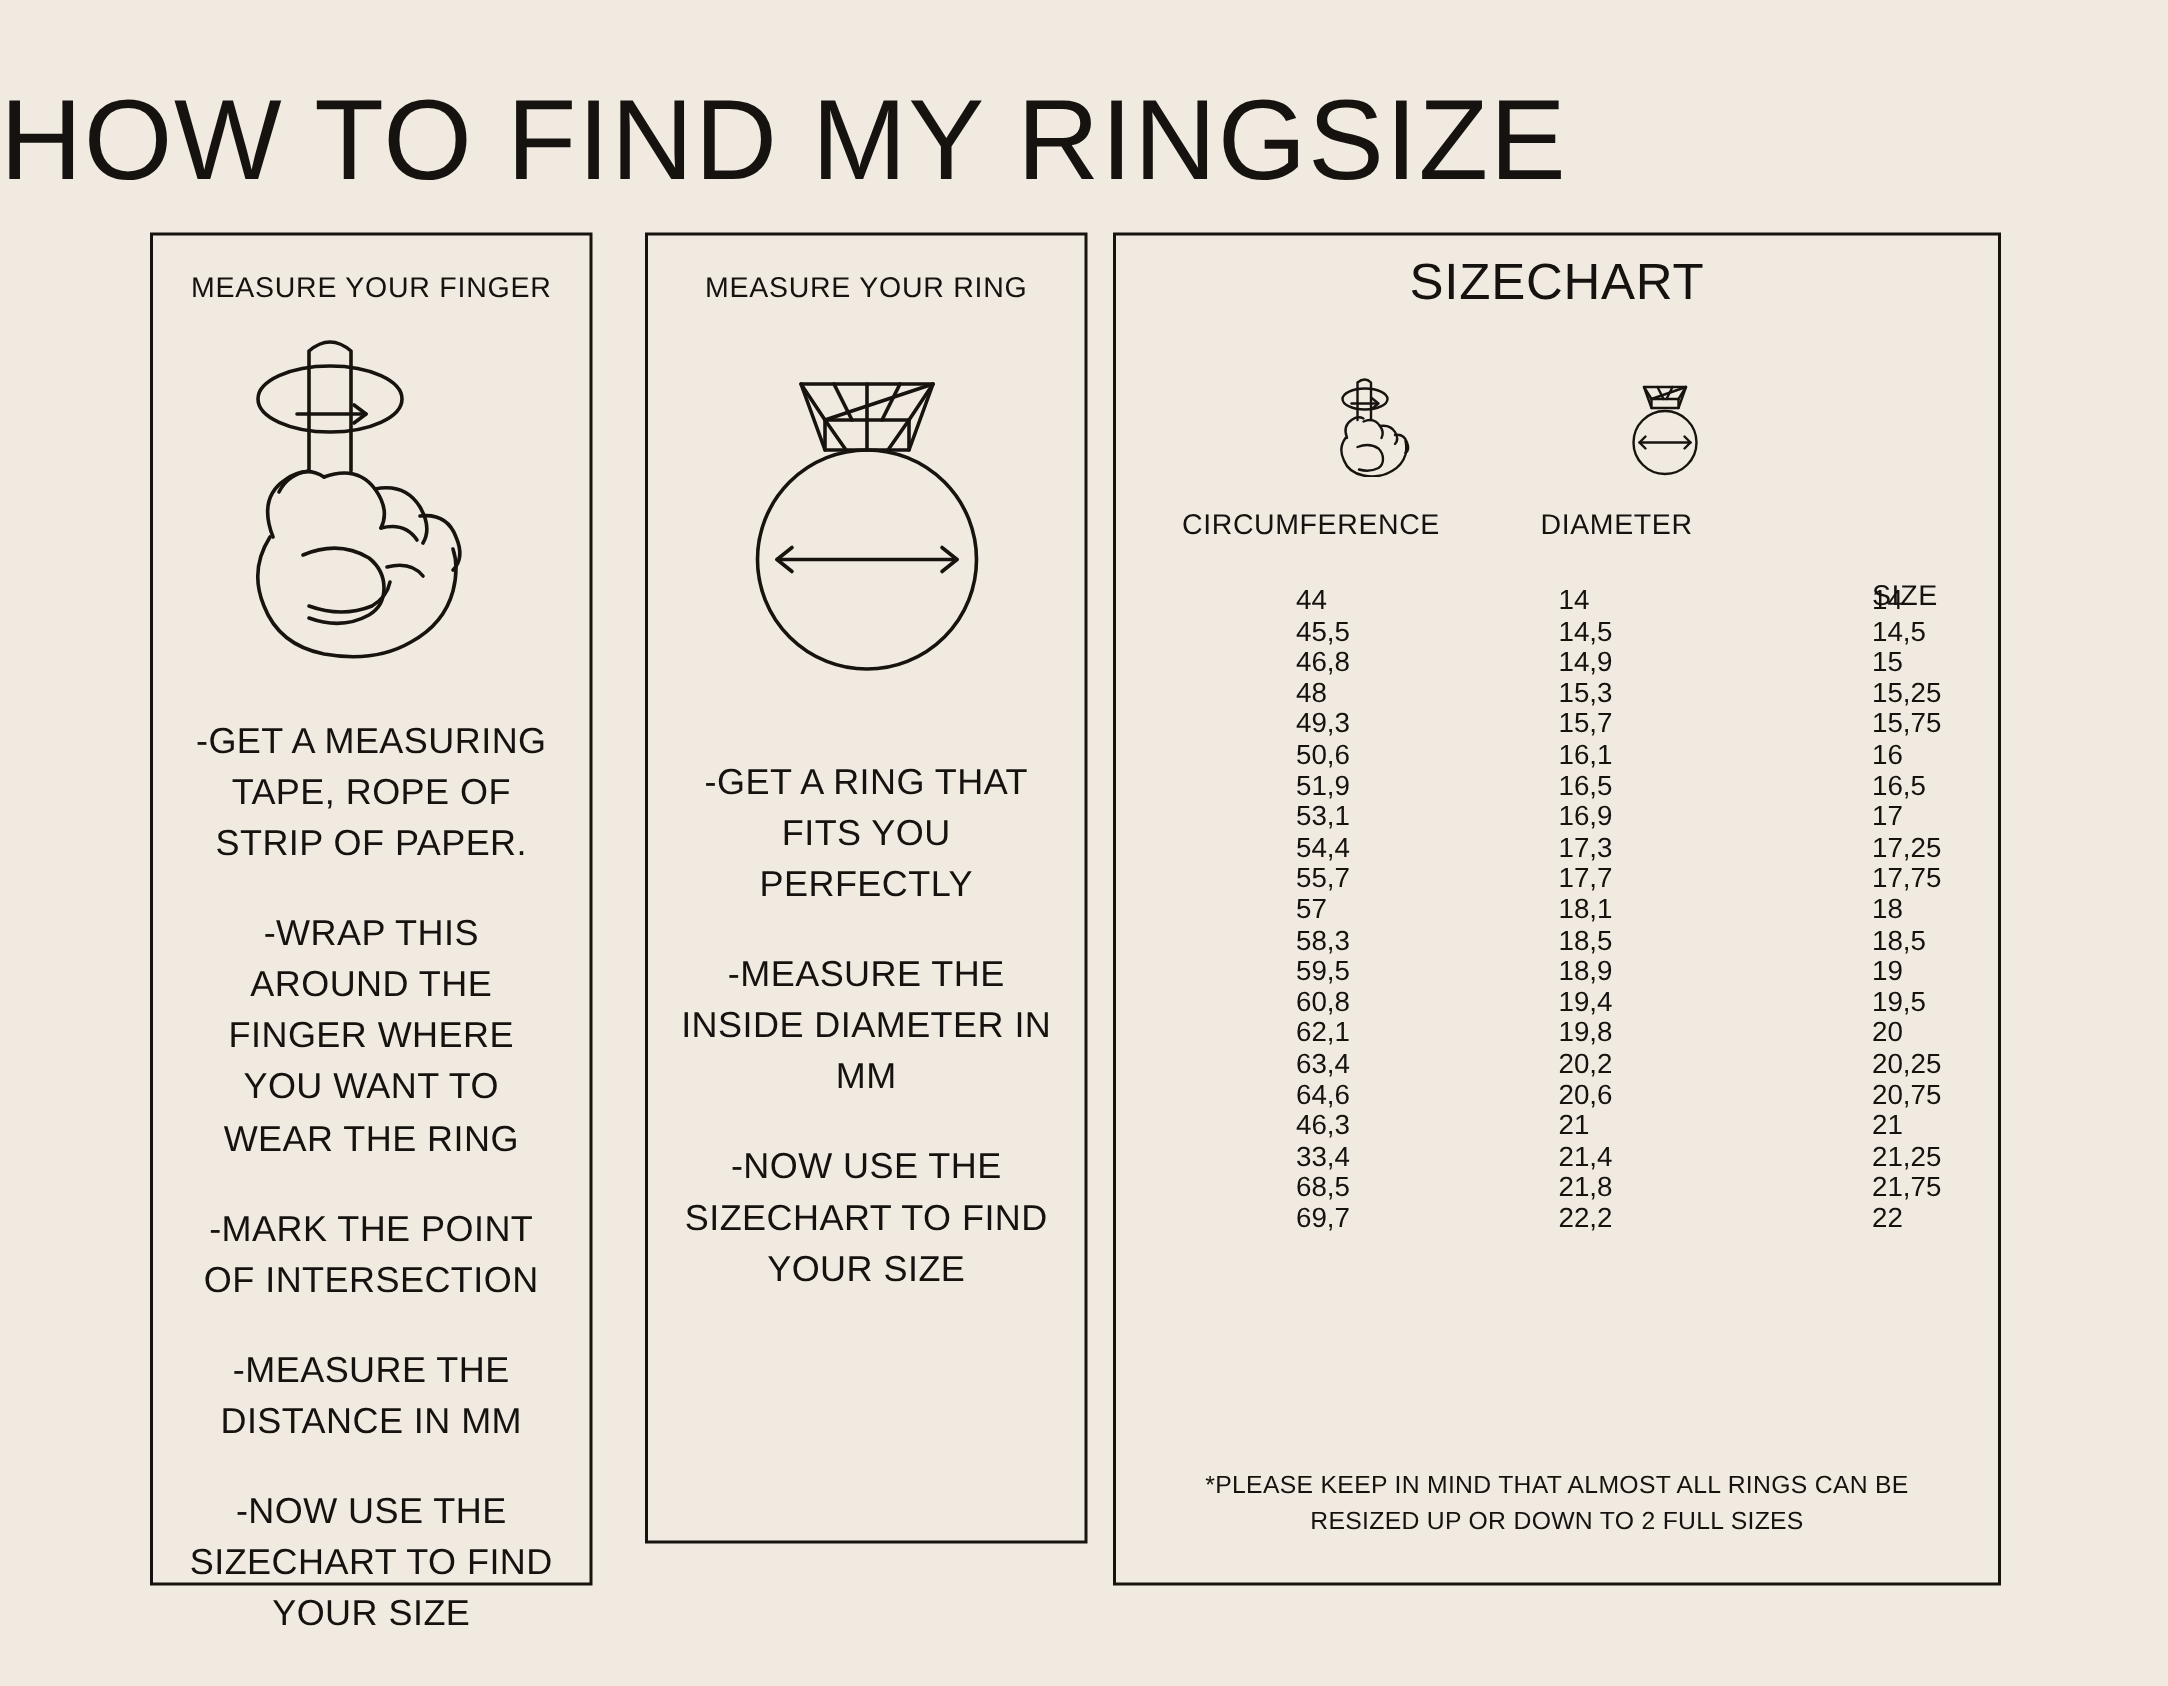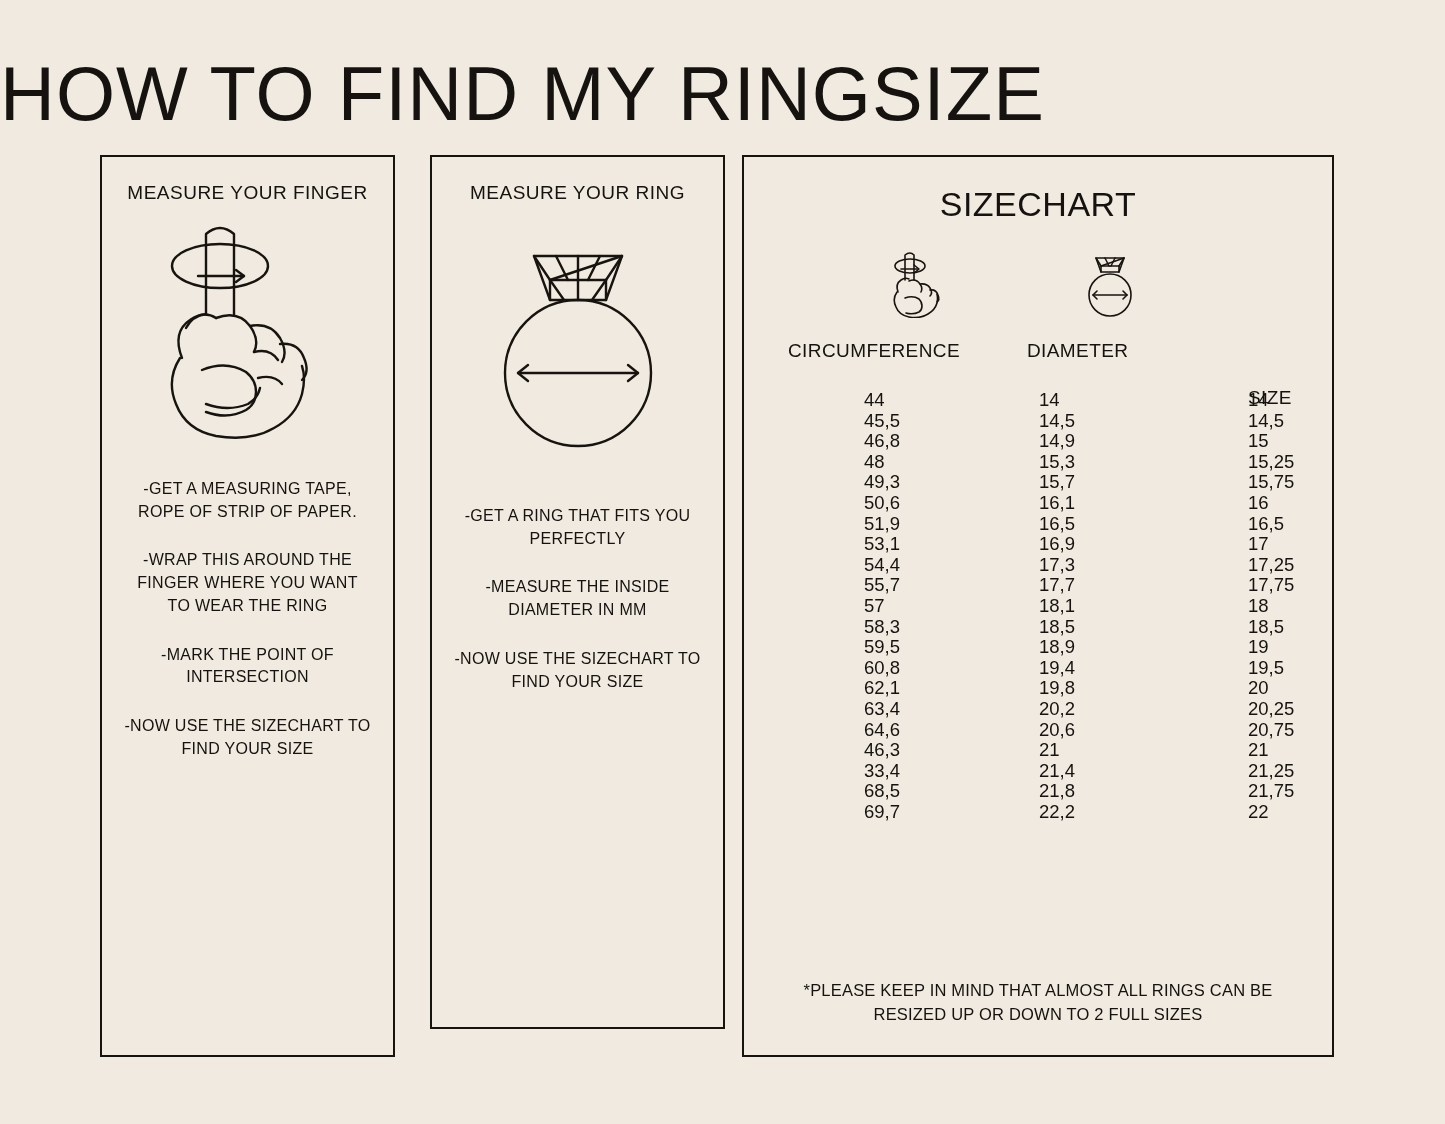--- a/index.html
+++ b/index.html
@@ -43,35 +43,35 @@
   .panel-title {
     text-align: center;
     font-size: 19px;
     letter-spacing: 0.5px;
     margin-top: 25px;
   }
   .chart-title {
     text-align: center;
     font-size: 34px;
     letter-spacing: 0.5px;
-    margin-top: 28px;
+    margin-top: 12px;
   }
   .icon-box {
     display: flex;
     align-items: center;
     justify-content: center;
     margin-top: 14px;
   }
   .steps {
     margin-top: 30px;
     padding: 0 22px;
   }
   .step {
     text-align: center;
-    font-size: 16px;
+    font-size: 24px;
     line-height: 1.42;
     letter-spacing: 0.3px;
     margin-bottom: 26px;
   }
   .p2-steps { margin-top: 52px; }
 
   
   .chart-icons {
     position: absolute;
     left: 0; top: 95px;
@@ -147,20 +147,21 @@
         <path d="M118 160 q16 -4 24 6"></path>
         <path d="M40 140 q-14 22 -4 46 q10 26 40 32 q34 6 58 -8 q22 -12 28 -34 q4 -16 0 -28"></path>
         <path d="M62 152 q24 -10 44 2 q10 8 10 20 q0 12 -10 18 q-18 10 -40 2"></path>
         <path d="M66 186 q22 8 42 0 q10 -6 12 -16"></path>
       </svg>
     </div>
     <div class="steps">
       <div class="step">-GET A MEASURING TAPE, ROPE OF STRIP OF PAPER.</div>
       <div class="step">-WRAP THIS AROUND THE FINGER WHERE YOU WANT TO WEAR THE RING</div>
       <div class="step">-MARK THE POINT OF INTERSECTION</div>
+      <div class="step">-MEASURE THE DISTANCE IN MM</div>
       <div class="step">-NOW USE THE SIZECHART TO FIND YOUR SIZE</div>
     </div>
   </div>
 
   <div class="panel panel-2">
     <div class="panel-title">MEASURE YOUR RING</div>
     <div class="icon-box">
       <svg width="200" height="235" viewBox="0 0 200 235" fill="none" stroke="#17130f" stroke-width="2.4" stroke-linecap="round" stroke-linejoin="round">
 
         <path d="M56 38 L144 38 L128 82 L72 82 Z"></path>

